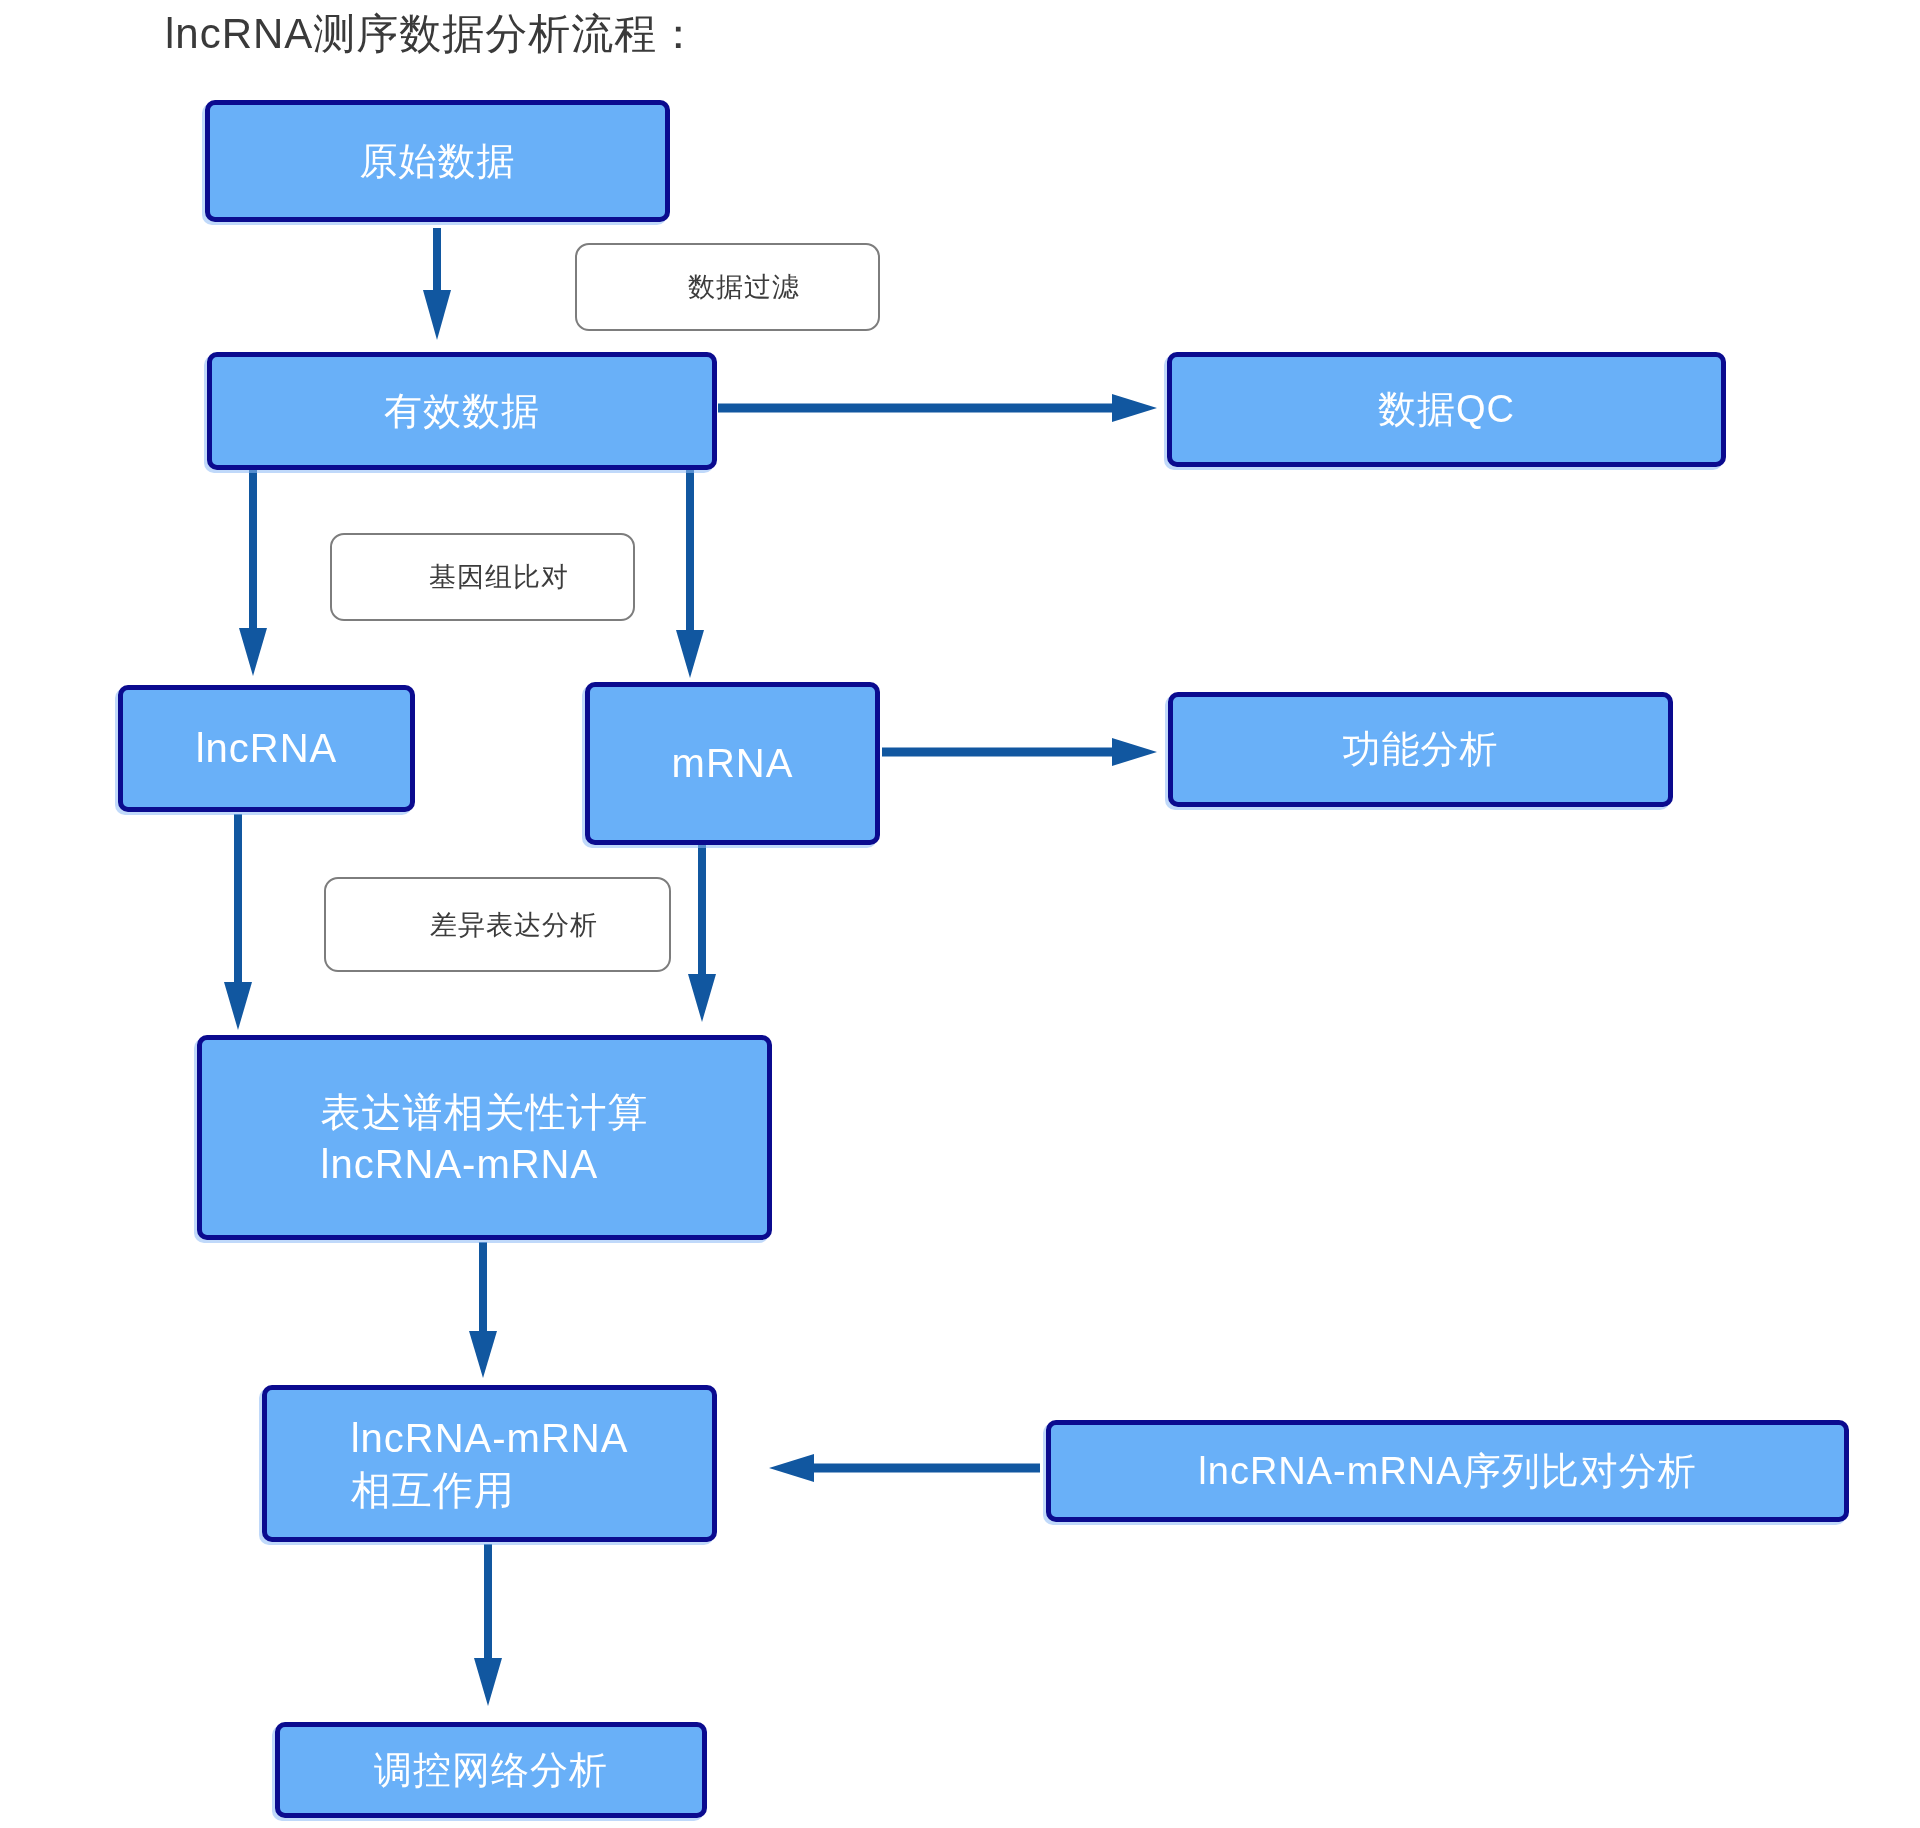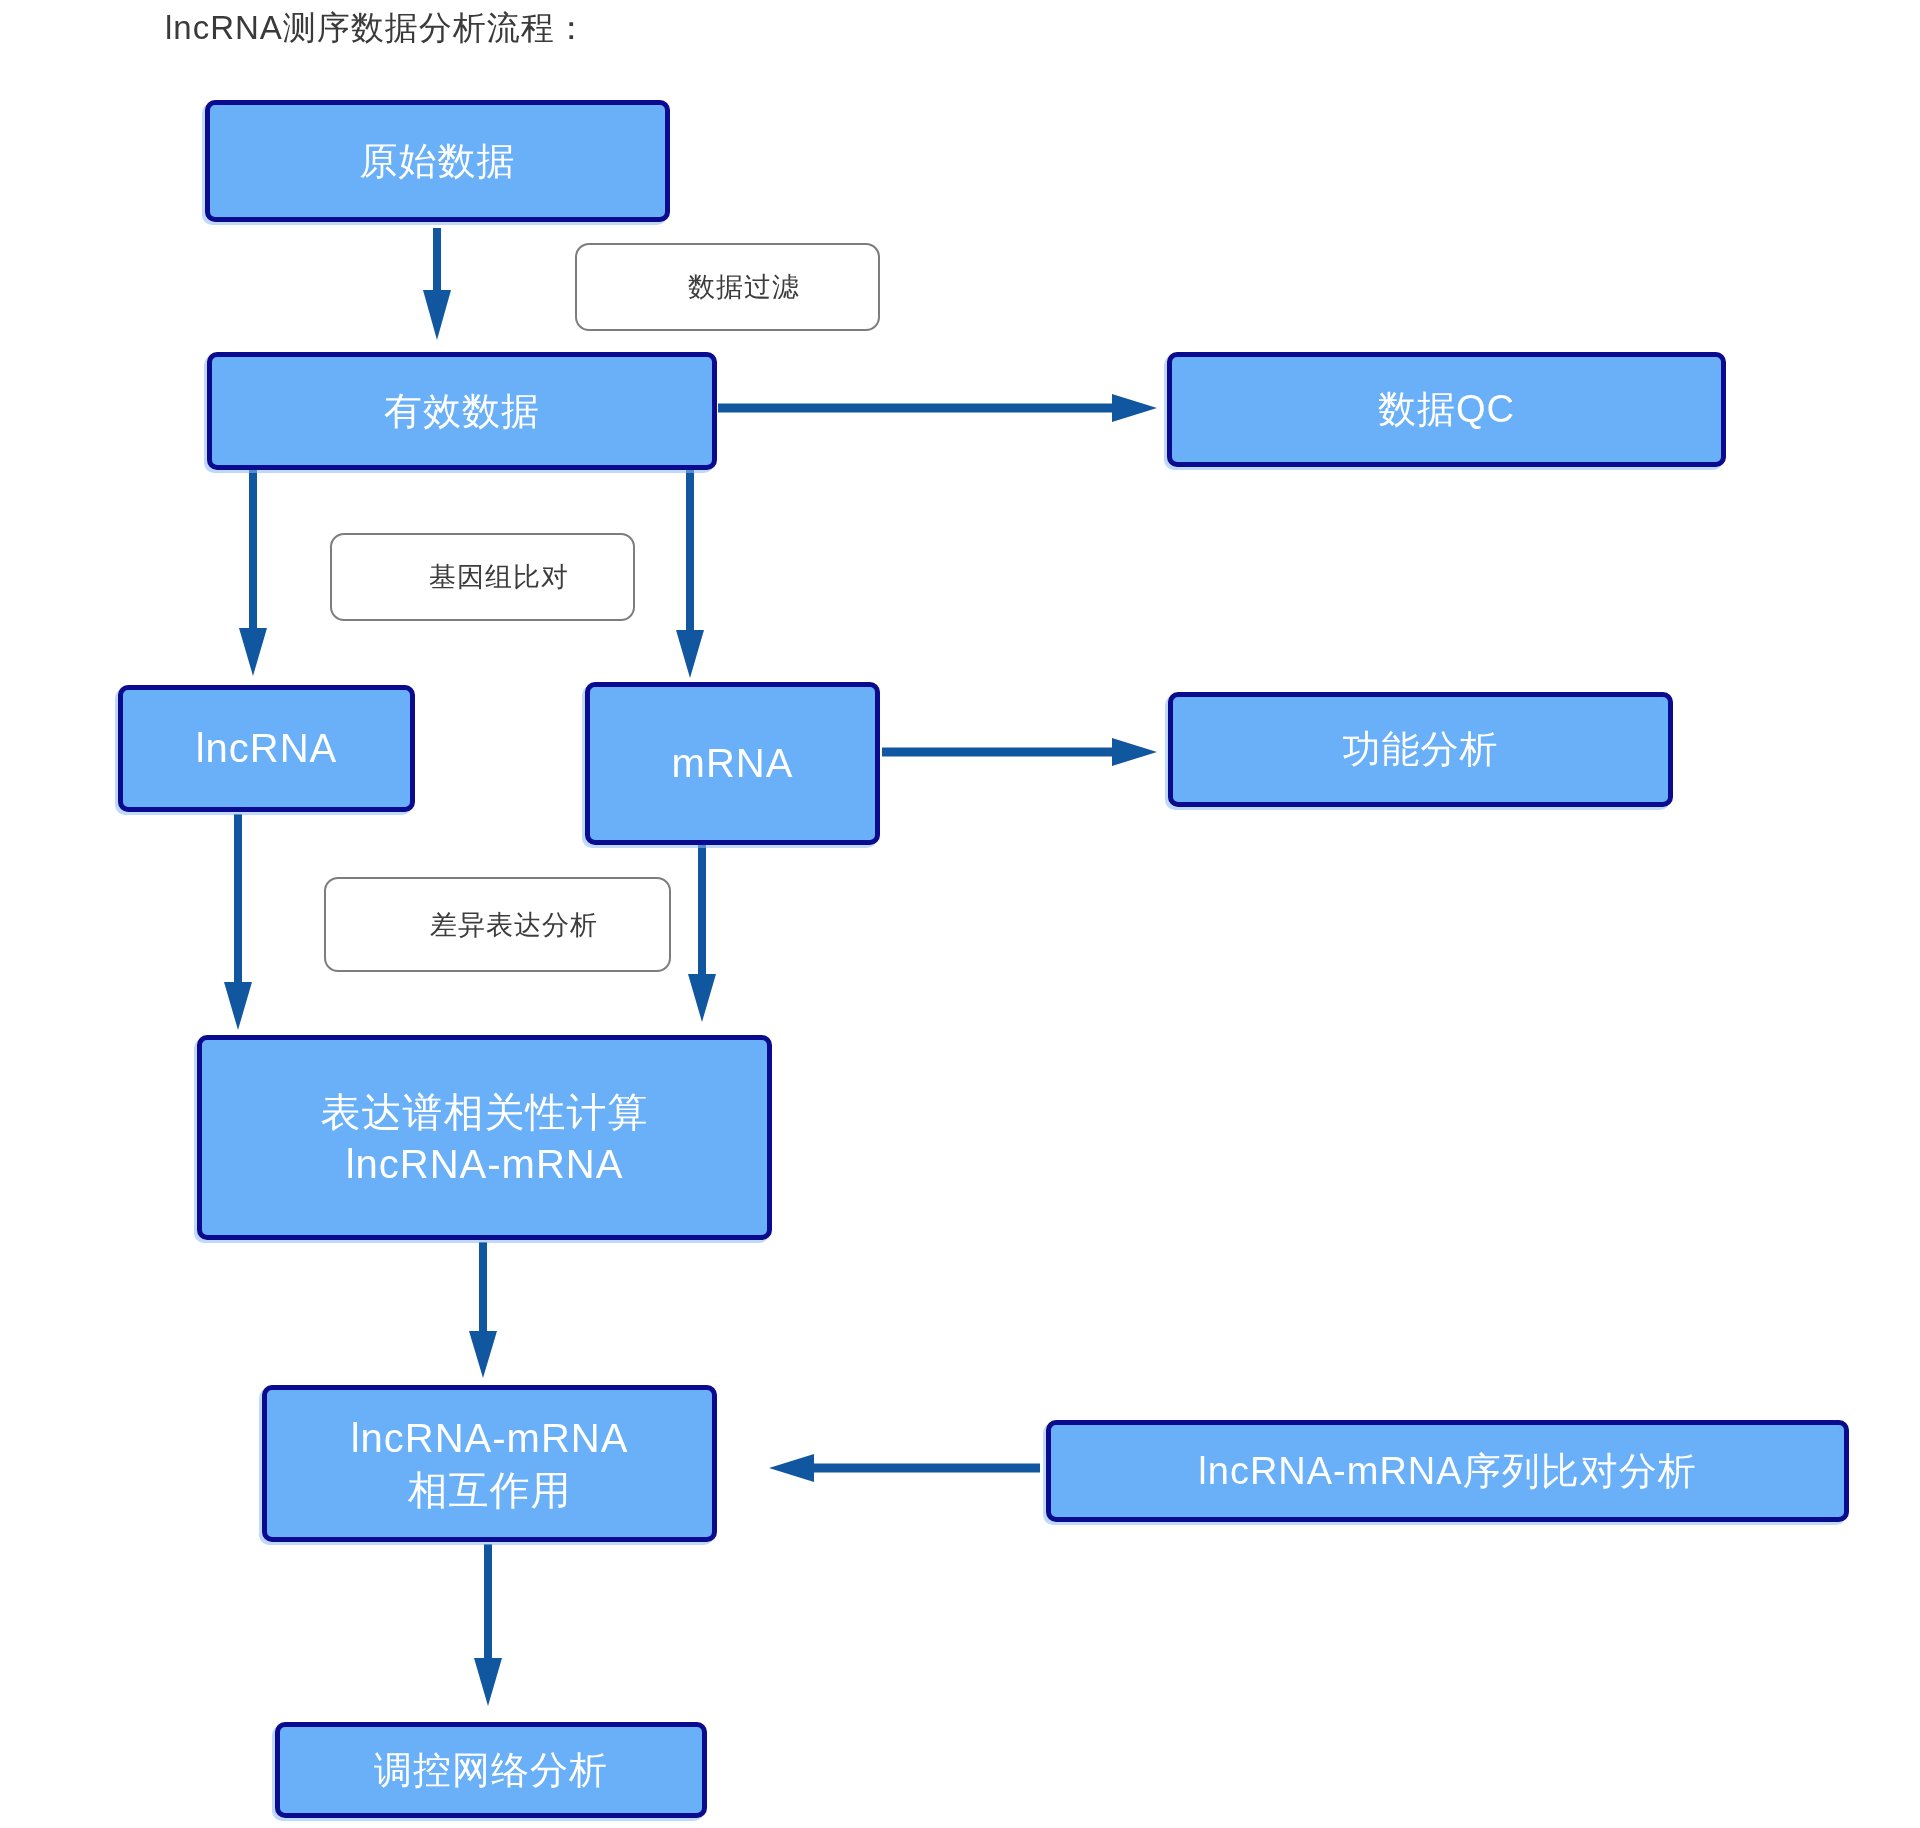--- a/index.html
+++ b/index.html
@@ -10,29 +10,29 @@
     --label-text:#3C3C3C;
     --node-text:#FFFFFF;
     --title-text:#3A3A3A;
   }
   html,body{margin:0;padding:0;background:#FFFFFF;}
   .canvas{
     position:relative;width:1920px;height:1828px;background:#FFFFFF;
     font-family:"Liberation Sans", sans-serif;overflow:hidden;
   }
   .title{
-    position:absolute;left:165px;top:6px;font-size:33px;color:var(--title-text);
+    position:absolute;left:165px;top:6px;font-size:42px;color:var(--title-text);
     letter-spacing:1px;white-space:nowrap;
   }
   .arrows{position:absolute;left:0;top:0;pointer-events:none;}
   .arrows line{stroke:var(--arrow);}
   .arrows polygon{fill:var(--arrow);stroke:none;}
   .node{
     position:absolute;box-sizing:border-box;display:flex;align-items:center;justify-content:center;
-    text-align:center;background:var(--node-fill);border:5px solid var(--node-border);
+    background:var(--node-fill);border:5px solid var(--node-border);
     border-radius:10px;color:var(--node-text);font-size:38px;letter-spacing:1px;
     box-shadow:-3px 3px 0 rgba(140,185,245,0.55);
   }
   .node.big{font-size:40px;line-height:52px;}
   .edge-label{
     position:absolute;box-sizing:border-box;display:flex;align-items:center;justify-content:center;
     background:#FFFFFF;border:2px solid var(--label-border);border-radius:14px;
     color:var(--label-text);font-size:27px;letter-spacing:1px;padding-left:33px;
   }
 </style>

